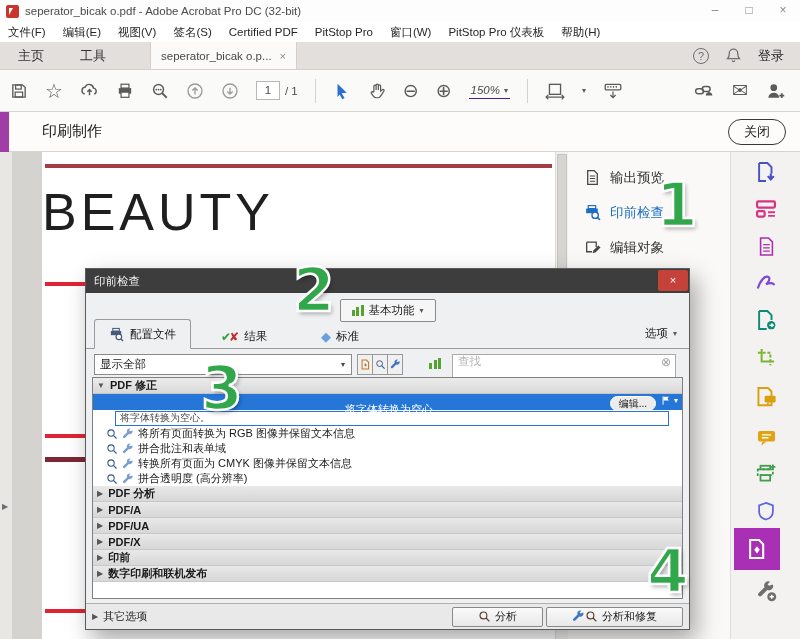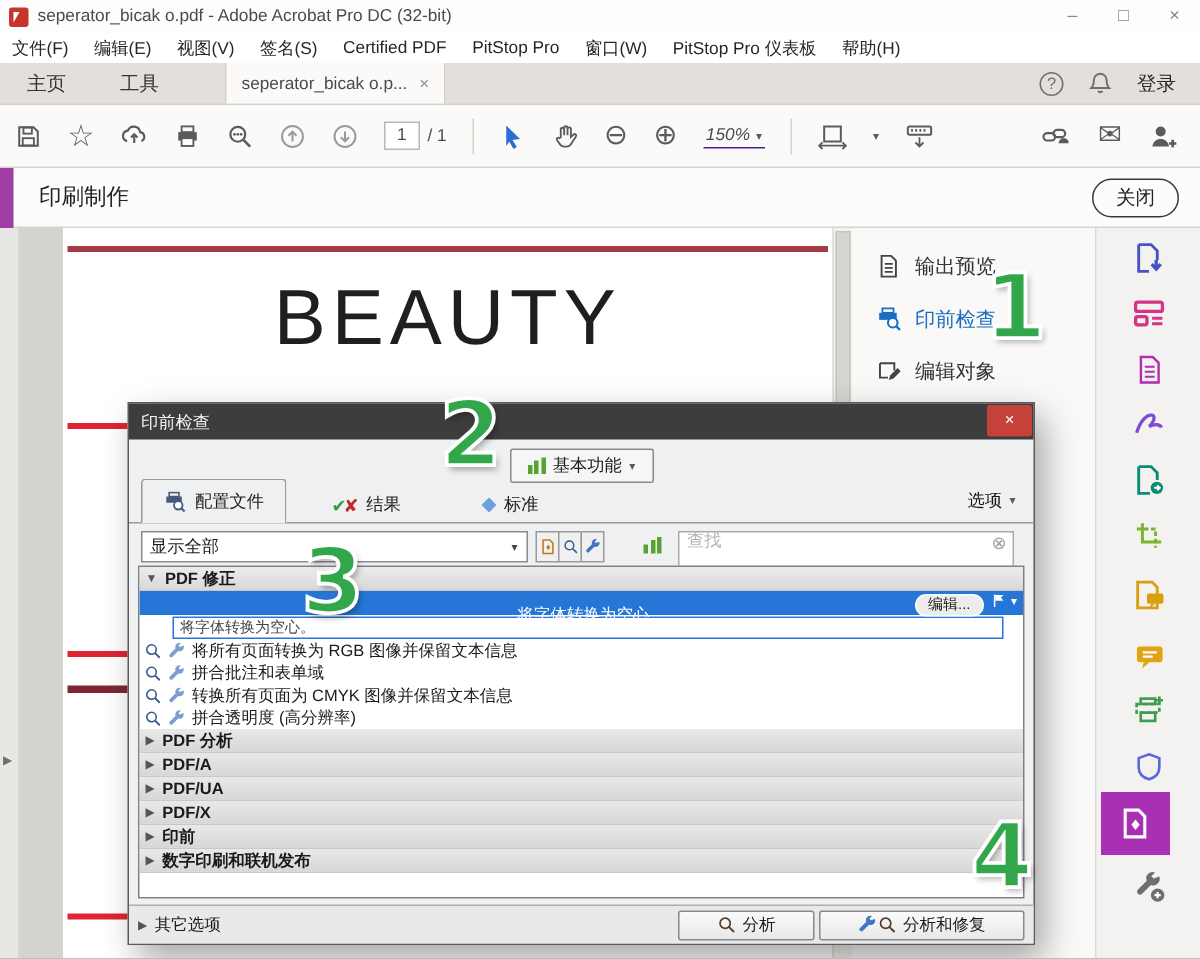--- a/index.html
+++ b/index.html
@@ -48,37 +48,37 @@
   .pagebox .pg { width:24px; height:19px; border:1px solid #b9b7b4; background:#fff; text-align:center; line-height:17px; }
   .zoom-combo { display:flex; align-items:center; gap:4px; font-size:11.5px; color:#4a4a4a;
                 border-bottom:1px solid #4c1d95; padding:2px 2px;font-style:italic; }
   .caret { font-size:8px; color:#5b5b5b; }
   .tb-right { margin-left:auto; display:flex; align-items:center; gap:18px; }
 
   
   .pp-header { position:absolute; left:0; top:112px; width:800px; height:40px; background:#fdfcfb;
                border-bottom:1px solid #d6d4d1; display:flex; align-items:center; }
   .pp-accent { position:absolute; left:0; top:0; width:9px; height:40px; background:#a03da6; }
-  .pp-title { margin-left:26px; font-size:15px; color:#222; }
+  .pp-title { margin-left:42px; font-size:15px; color:#222; }
   .pp-close { margin-left:auto; margin-right:14px; border:1px solid #383838; border-radius:13px;
               padding:3px 15px; font-size:13px; color:#222; background:#fdfcfb; }
 
   
   .content { position:absolute; left:0; top:152px; width:800px; height:487px; background:#d5d3d0; }
   .left-rail { position:absolute; left:0; top:0; width:13px; height:487px; background:#e9e7e4; border-right:1px solid #d6d4d1; }
   .rail-arrow { position:absolute; left:2px; top:350px; font-size:8px; color:#6f6f6f; }
   .doc-area { position:absolute; left:13px; top:0; width:555px; height:487px; background:#d5d3d0; }
   .page { position:absolute; left:29px; top:0; width:513px; height:487px; background:#fff; }
   .redline { position:absolute; left:3px; right:3px; }
   .rl-0 { top:12px;  height:4px; background:#a43c48; }
   .rl-1 { top:130px; height:4px; background:#e02433; }
   .rl-2 { top:282px; height:4px; background:#e02433; }
   .rl-3 { top:305px; height:5px; background:#7c2733; }
   .rl-4 { top:457px; height:4px; background:#e02433; }
-  .beauty { position:absolute; left:0; top:30px; width:100%; text-align:center; font-size:52px;
+  .beauty { position:absolute; left:0; top:30px; width:100%; text-align:left; font-size:52px;
             font-weight:300; letter-spacing:4px; color:#1f1f1f; font-family:"Liberation Sans",sans-serif; }
   .v-scroll { position:absolute; right:0; top:0; width:13px; height:487px; background:#f2f1ef; border-left:1px solid #dedcd9; }
   .v-thumb { position:absolute; left:1px; top:2px; width:10px; height:190px; background:#d7d5d2; border:1px solid #c6c4c1; }
 
   
   .right-panel { position:absolute; left:568px; top:0; width:162px; height:487px; background:#faf9f8; }
   .rp-item { display:flex; align-items:center; gap:9px; height:35px; padding-left:16px; font-size:13.5px; color:#333; }
   .rp-item.active { color:#1b6ec2; }
 
   
@@ -130,21 +130,21 @@
   .dlg-list { position:absolute; left:6px; right:6px; top:108px; height:222px; background:#fff;
               border:1px solid #808080; overflow:hidden; }
   .row { display:flex; align-items:center; font-size:11px; }
   .row-grp { height:16px; background:linear-gradient(#ececec,#d8d8d8); border-bottom:1px solid #c6c6c6;
              font-weight:bold; gap:5px; padding-left:4px; }
   .tri { font-size:8px; color:#555; }
   .row-sel { height:16px; background:#2676d8; color:#fff; gap:4px; padding-left:3px; position:relative;flex-direction:column; }
   .row-desc { height:16px; padding-left:22px; }
   .desc-box { flex:1; height:15px; border:1px solid #2676d8; display:flex; align-items:center;
               padding-left:4px; font-size:10px; color:#444; margin-right:13px; }
-  .row-item { height:15px; gap:4px; padding-left:3px; color:#1a1a1a; }
+  .row-item { height:15px; gap:4px; padding-left:13px; color:#1a1a1a; }
   .row-col { height:16px; background:linear-gradient(#e9e9e9,#d7d7d7); border-bottom:1px solid #c9c9c9;
              font-weight:bold; gap:5px; padding-left:4px; }
   .edit-pill { position:absolute; right:26px; top:1.5px; background:#ececec; color:#222; font-size:10px;
                border-radius:8px; padding:0 8px; line-height:13px; border:1px solid #fff; }
   .flag-wrap { position:absolute; right:4px; top:1px; display:flex; align-items:center; gap:2px; }
   .dlg-footer { position:absolute; left:0; bottom:0; width:100%; height:26px; background:#e9e9e9;
                 border-top:1px solid #b0b0b0; display:flex; align-items:center; padding:0 6px; }
   .foot-left { display:flex; align-items:center; gap:5px; font-size:11px; }
   .foot-btns { margin-left:auto; display:flex; gap:3px; }
   .foot-btn { height:20px; background:linear-gradient(#fafafa,#e8e8e8); border:1px solid #8a8a8a;

